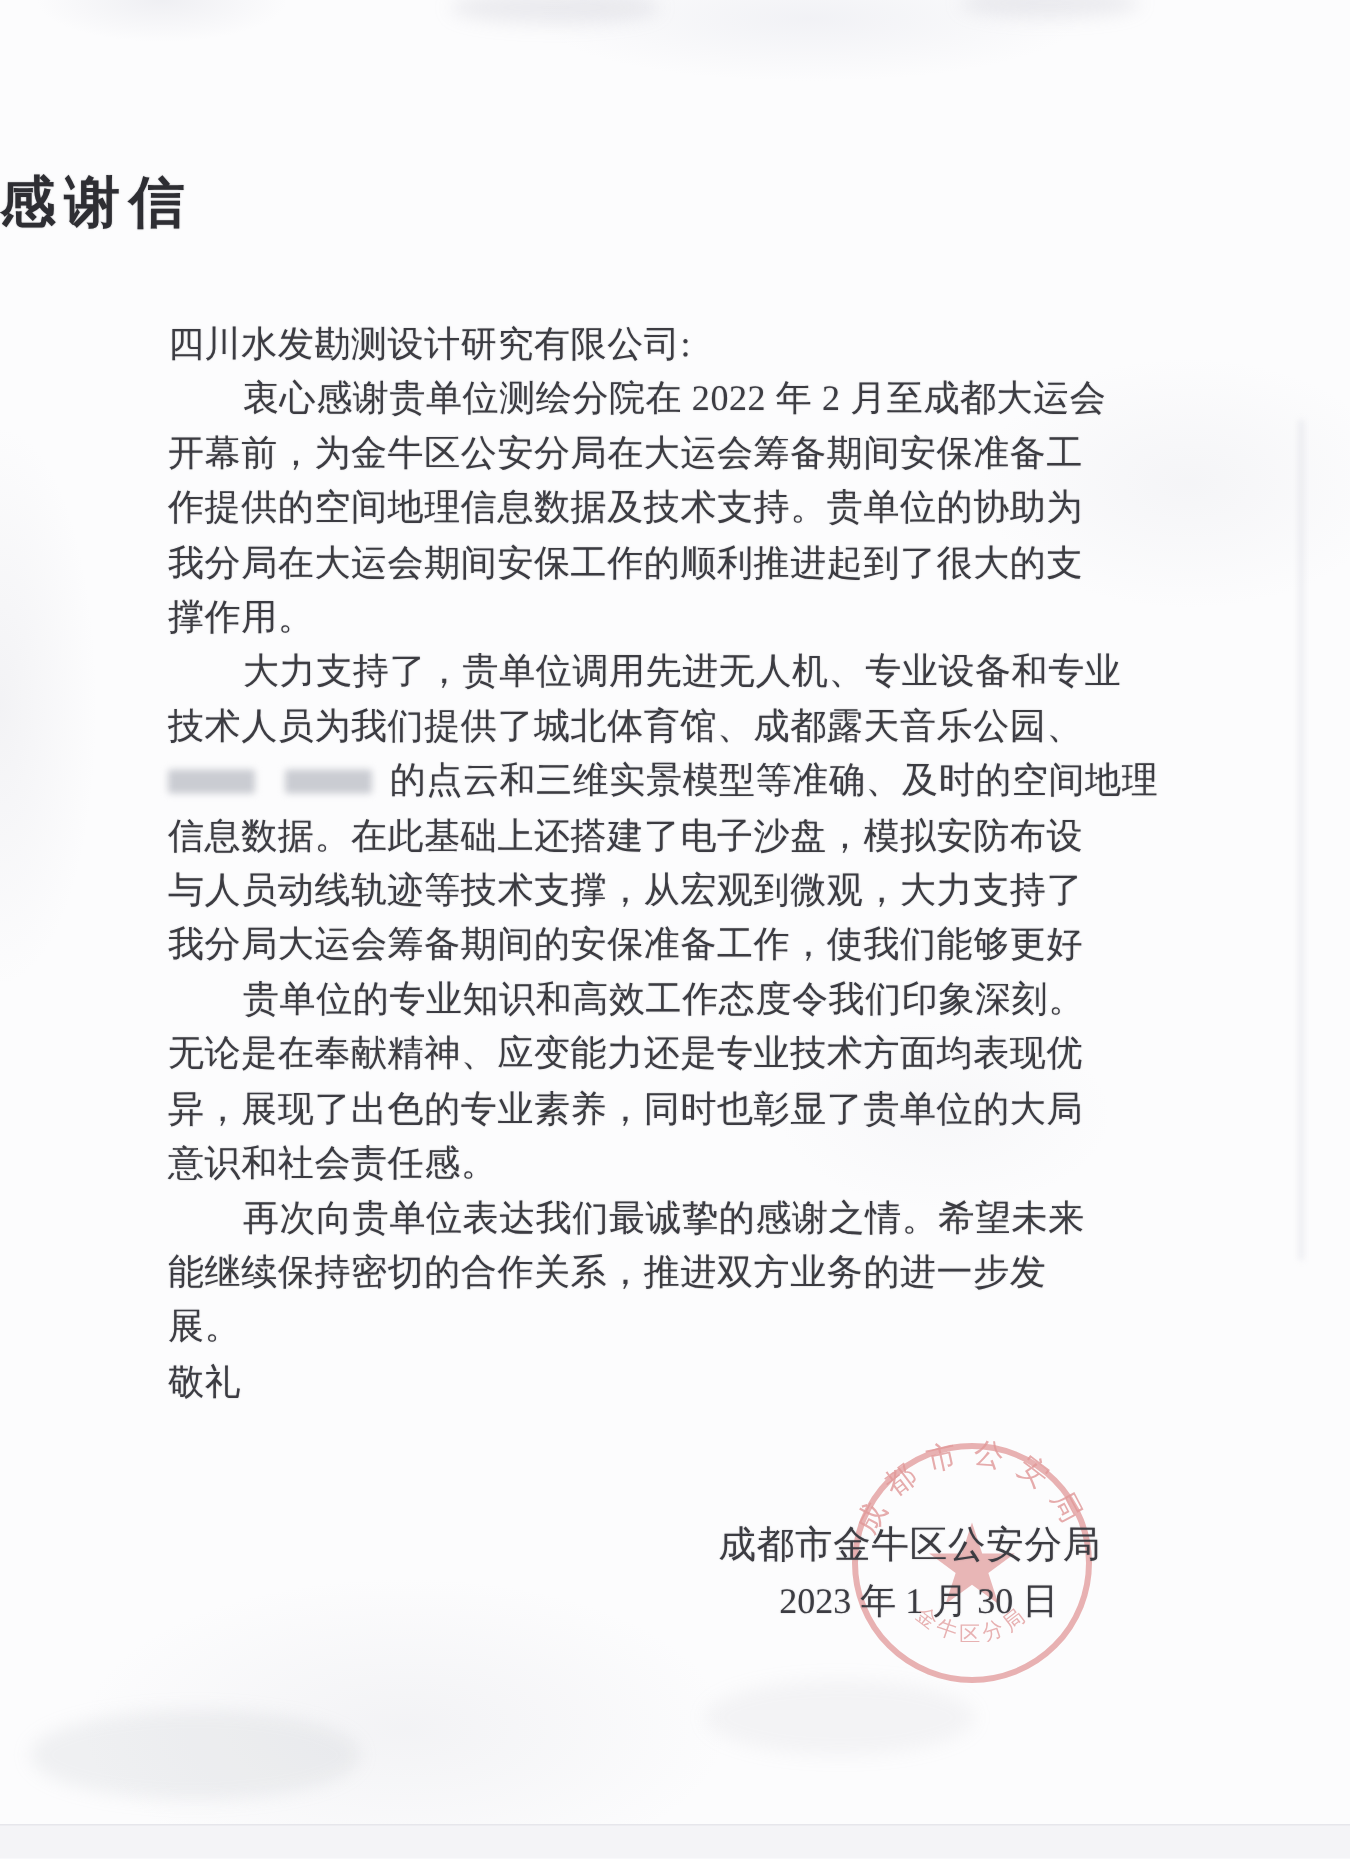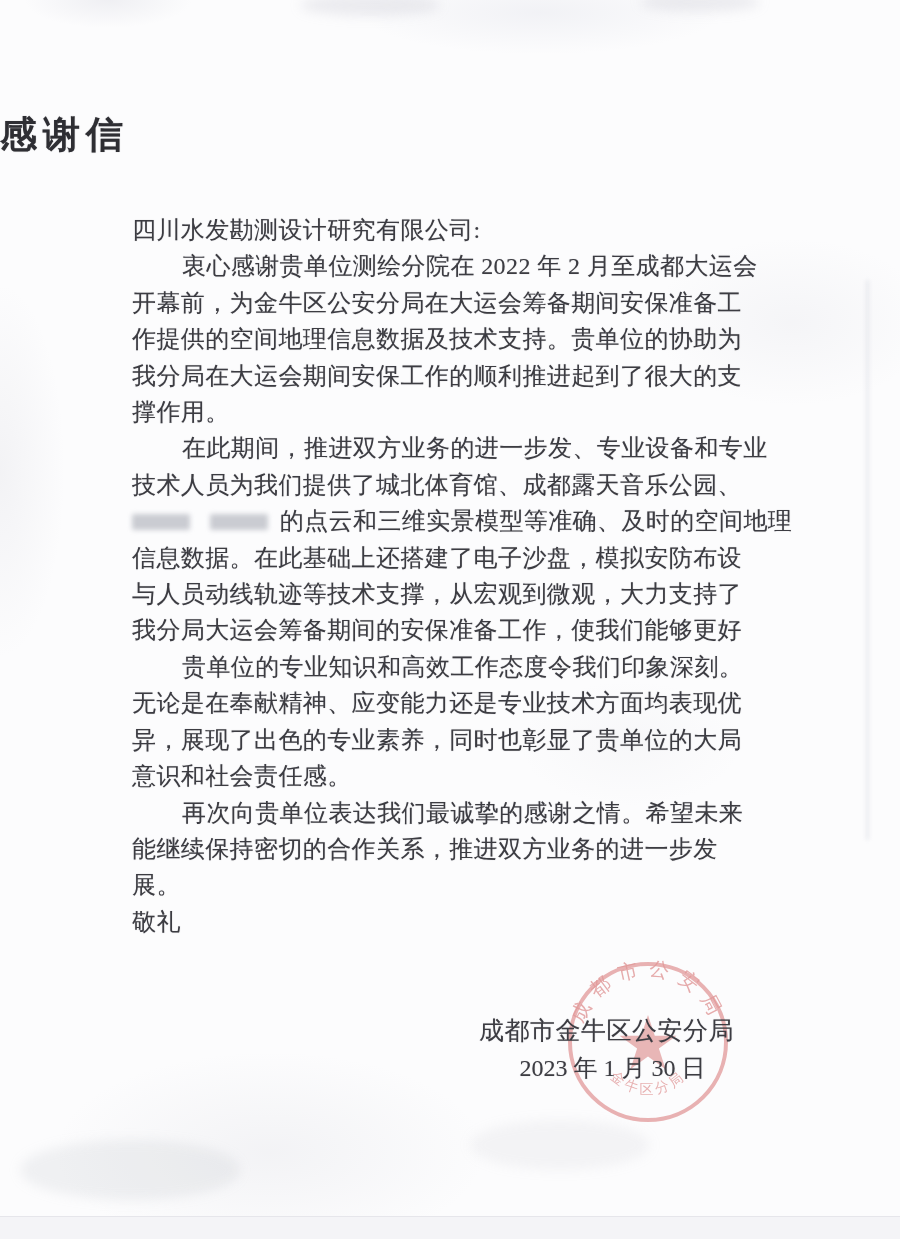--- a/index.html
+++ b/index.html
@@ -42,21 +42,21 @@
     text-align:left;
     font-size:37px;font-weight:700;letter-spacing:6px;
     color:#2e2e33;
     text-shadow:0 0 1px rgba(46,46,51,.45);
   }
   .letter-body{
     position:absolute;left:112px;top:212px;width:620px;
     font-size:24px;line-height:36.4px;
     text-shadow:0 0 1px rgba(60,60,70,.35);
   }
-  .line{white-space:nowrap;letter-spacing:0.4px;margin-left:20px;}
+  .line{white-space:nowrap;letter-spacing:0.4px;}
   .line.indent{text-indent:50px;}
   .redact{
     display:none;width:58px;height:16px;
     background:#caccd2;filter:blur(2.5px);border-radius:2px;
     vertical-align:-1px;
   }
   .line.redacted .redact{display:inline-block;}
   .line.redacted .redact.r1{margin-right:14px;}
   .line.redacted .redact.r2{margin-right:5px;}
 
@@ -134,21 +134,21 @@
         <span>我分局在大运会期间安保工作的顺利推进起到了很大的支</span>
       </div>
       <div class="line">
         
         
         <span>撑作用。</span>
       </div>
       <div class="line indent">
         
         
-        <span>在此期间，推进双方业务的进一步发、专业设备和专业</span>
+        <span>大力支持了，贵单位调用先进无人机、专业设备和专业</span>
       </div>
       <div class="line">
         
         
         <span>技术人员为我们提供了城北体育馆、成都露天音乐公园、</span>
       </div>
       <div class="line redacted">
         <span class="redact r1"></span>
         <span class="redact r2"></span>
         <span>的点云和三维实景模型等准确、及时的空间地理</span>

